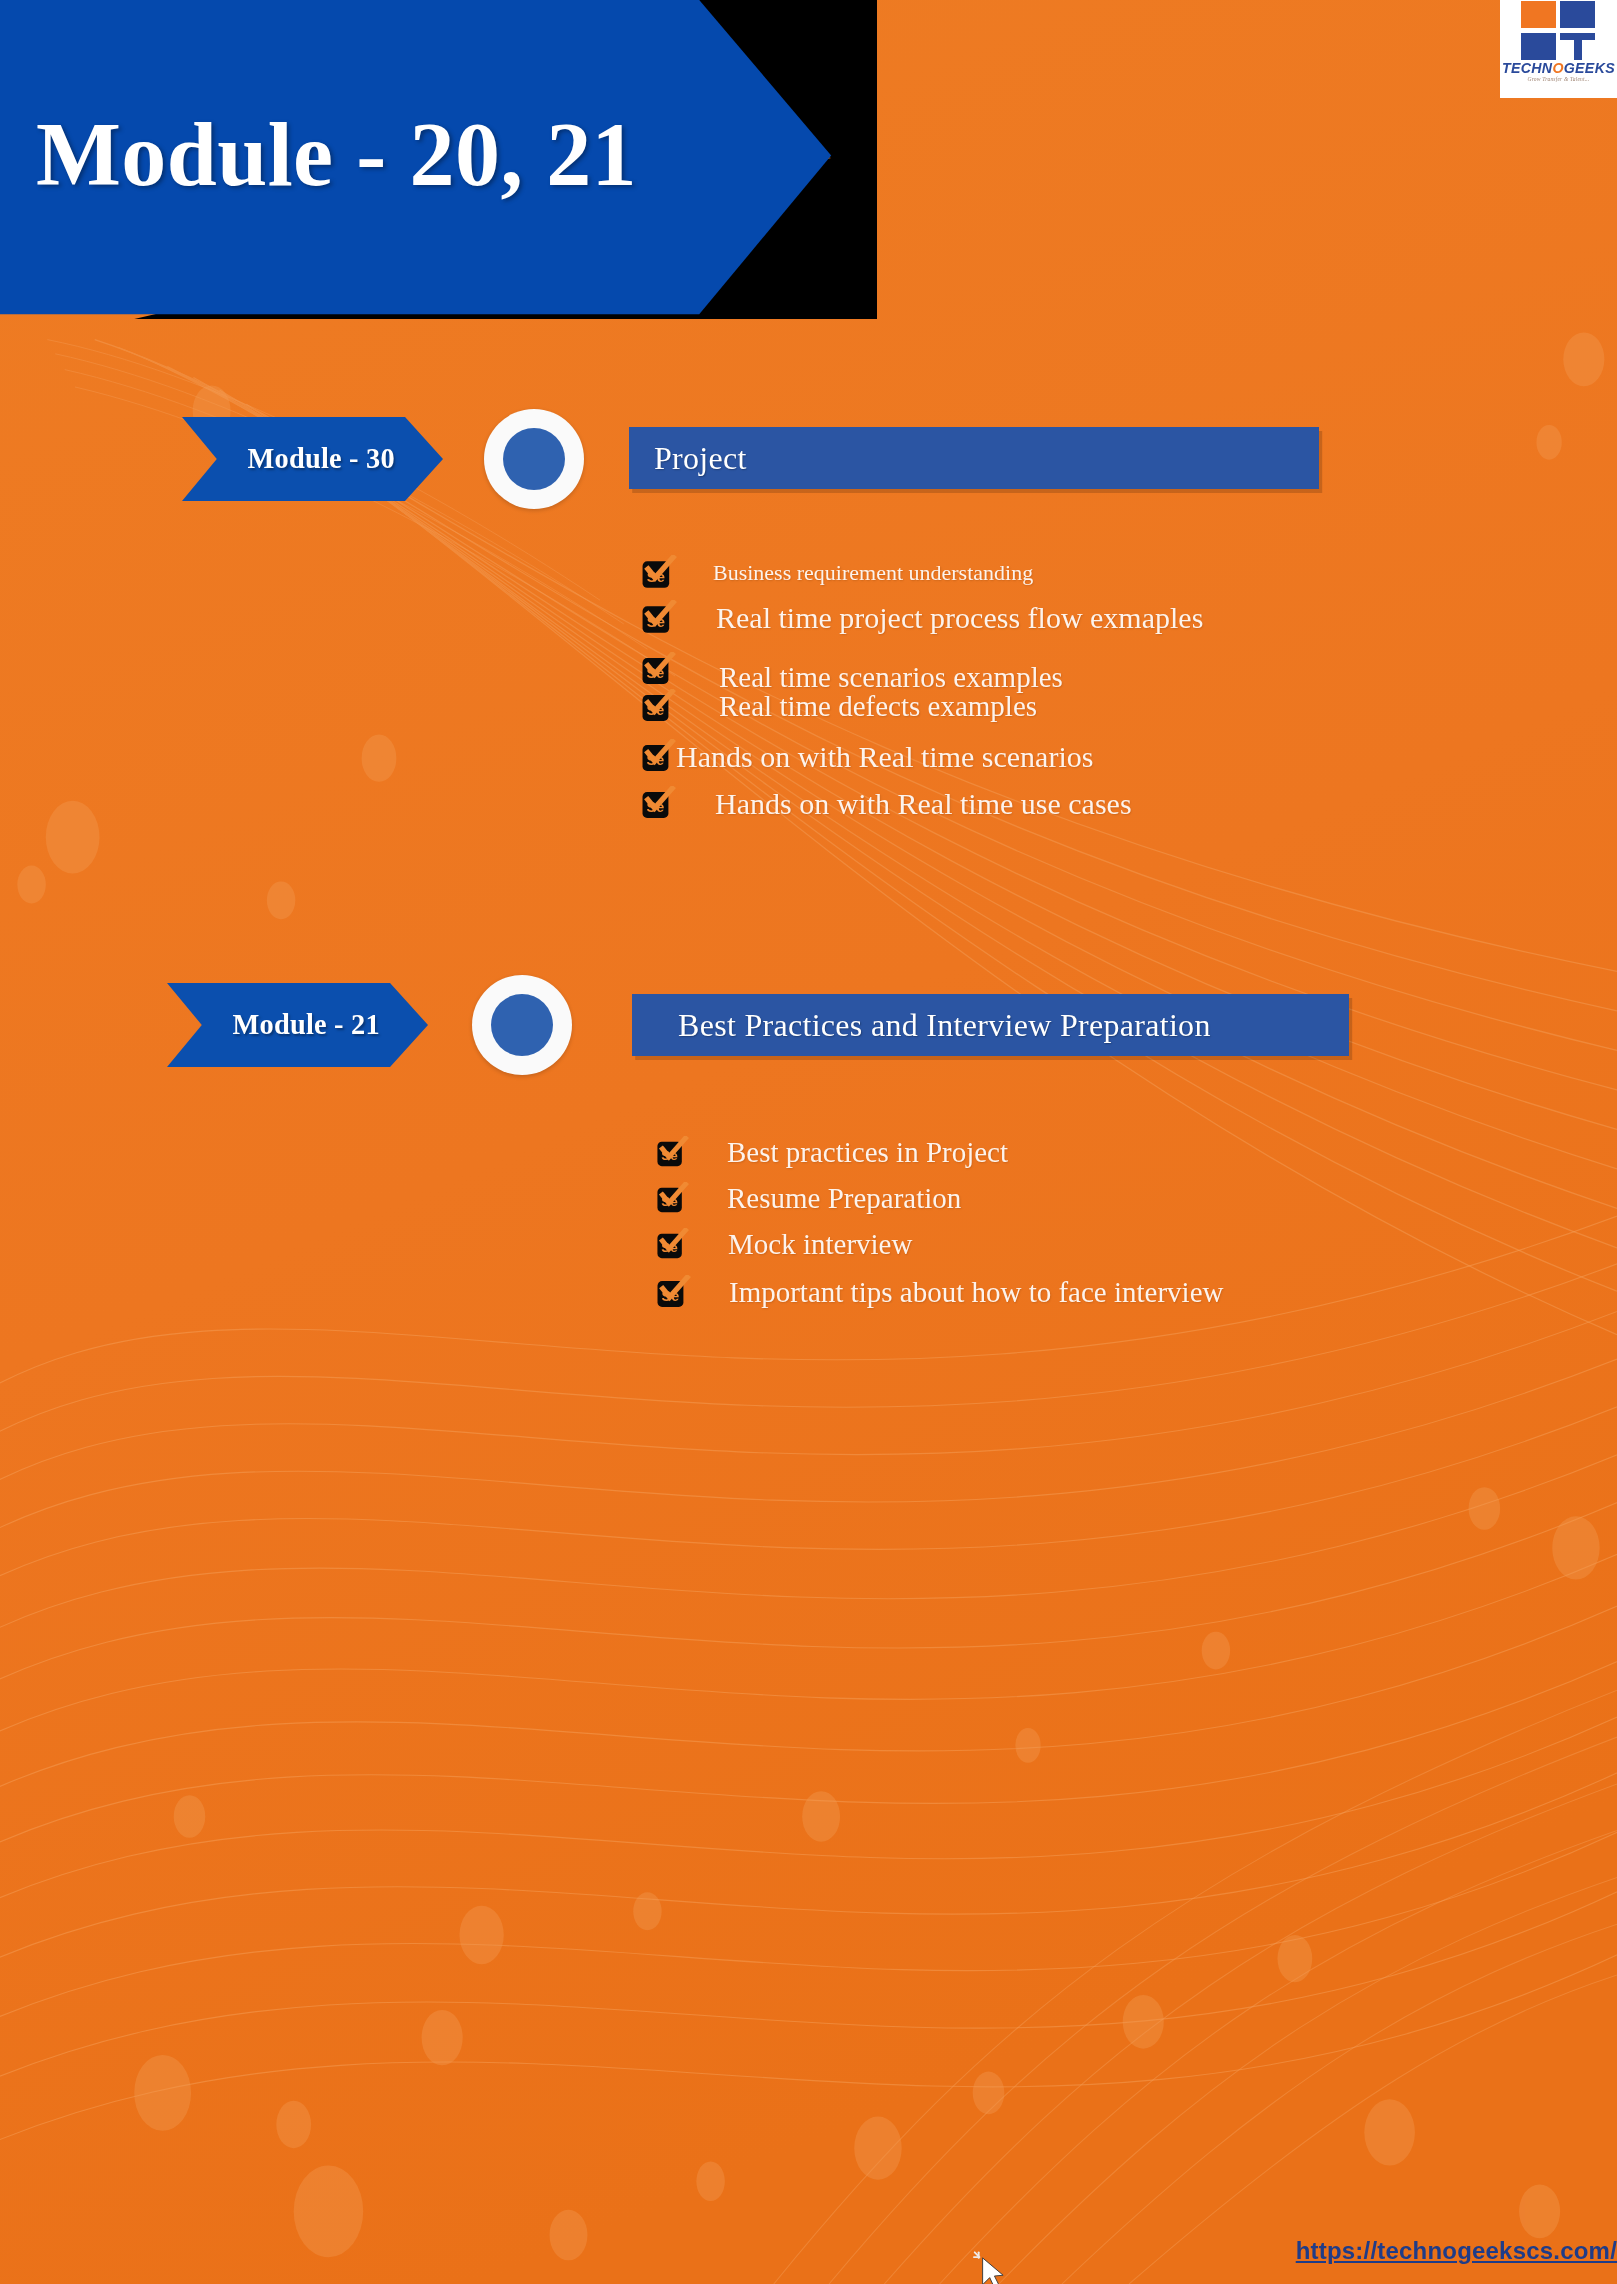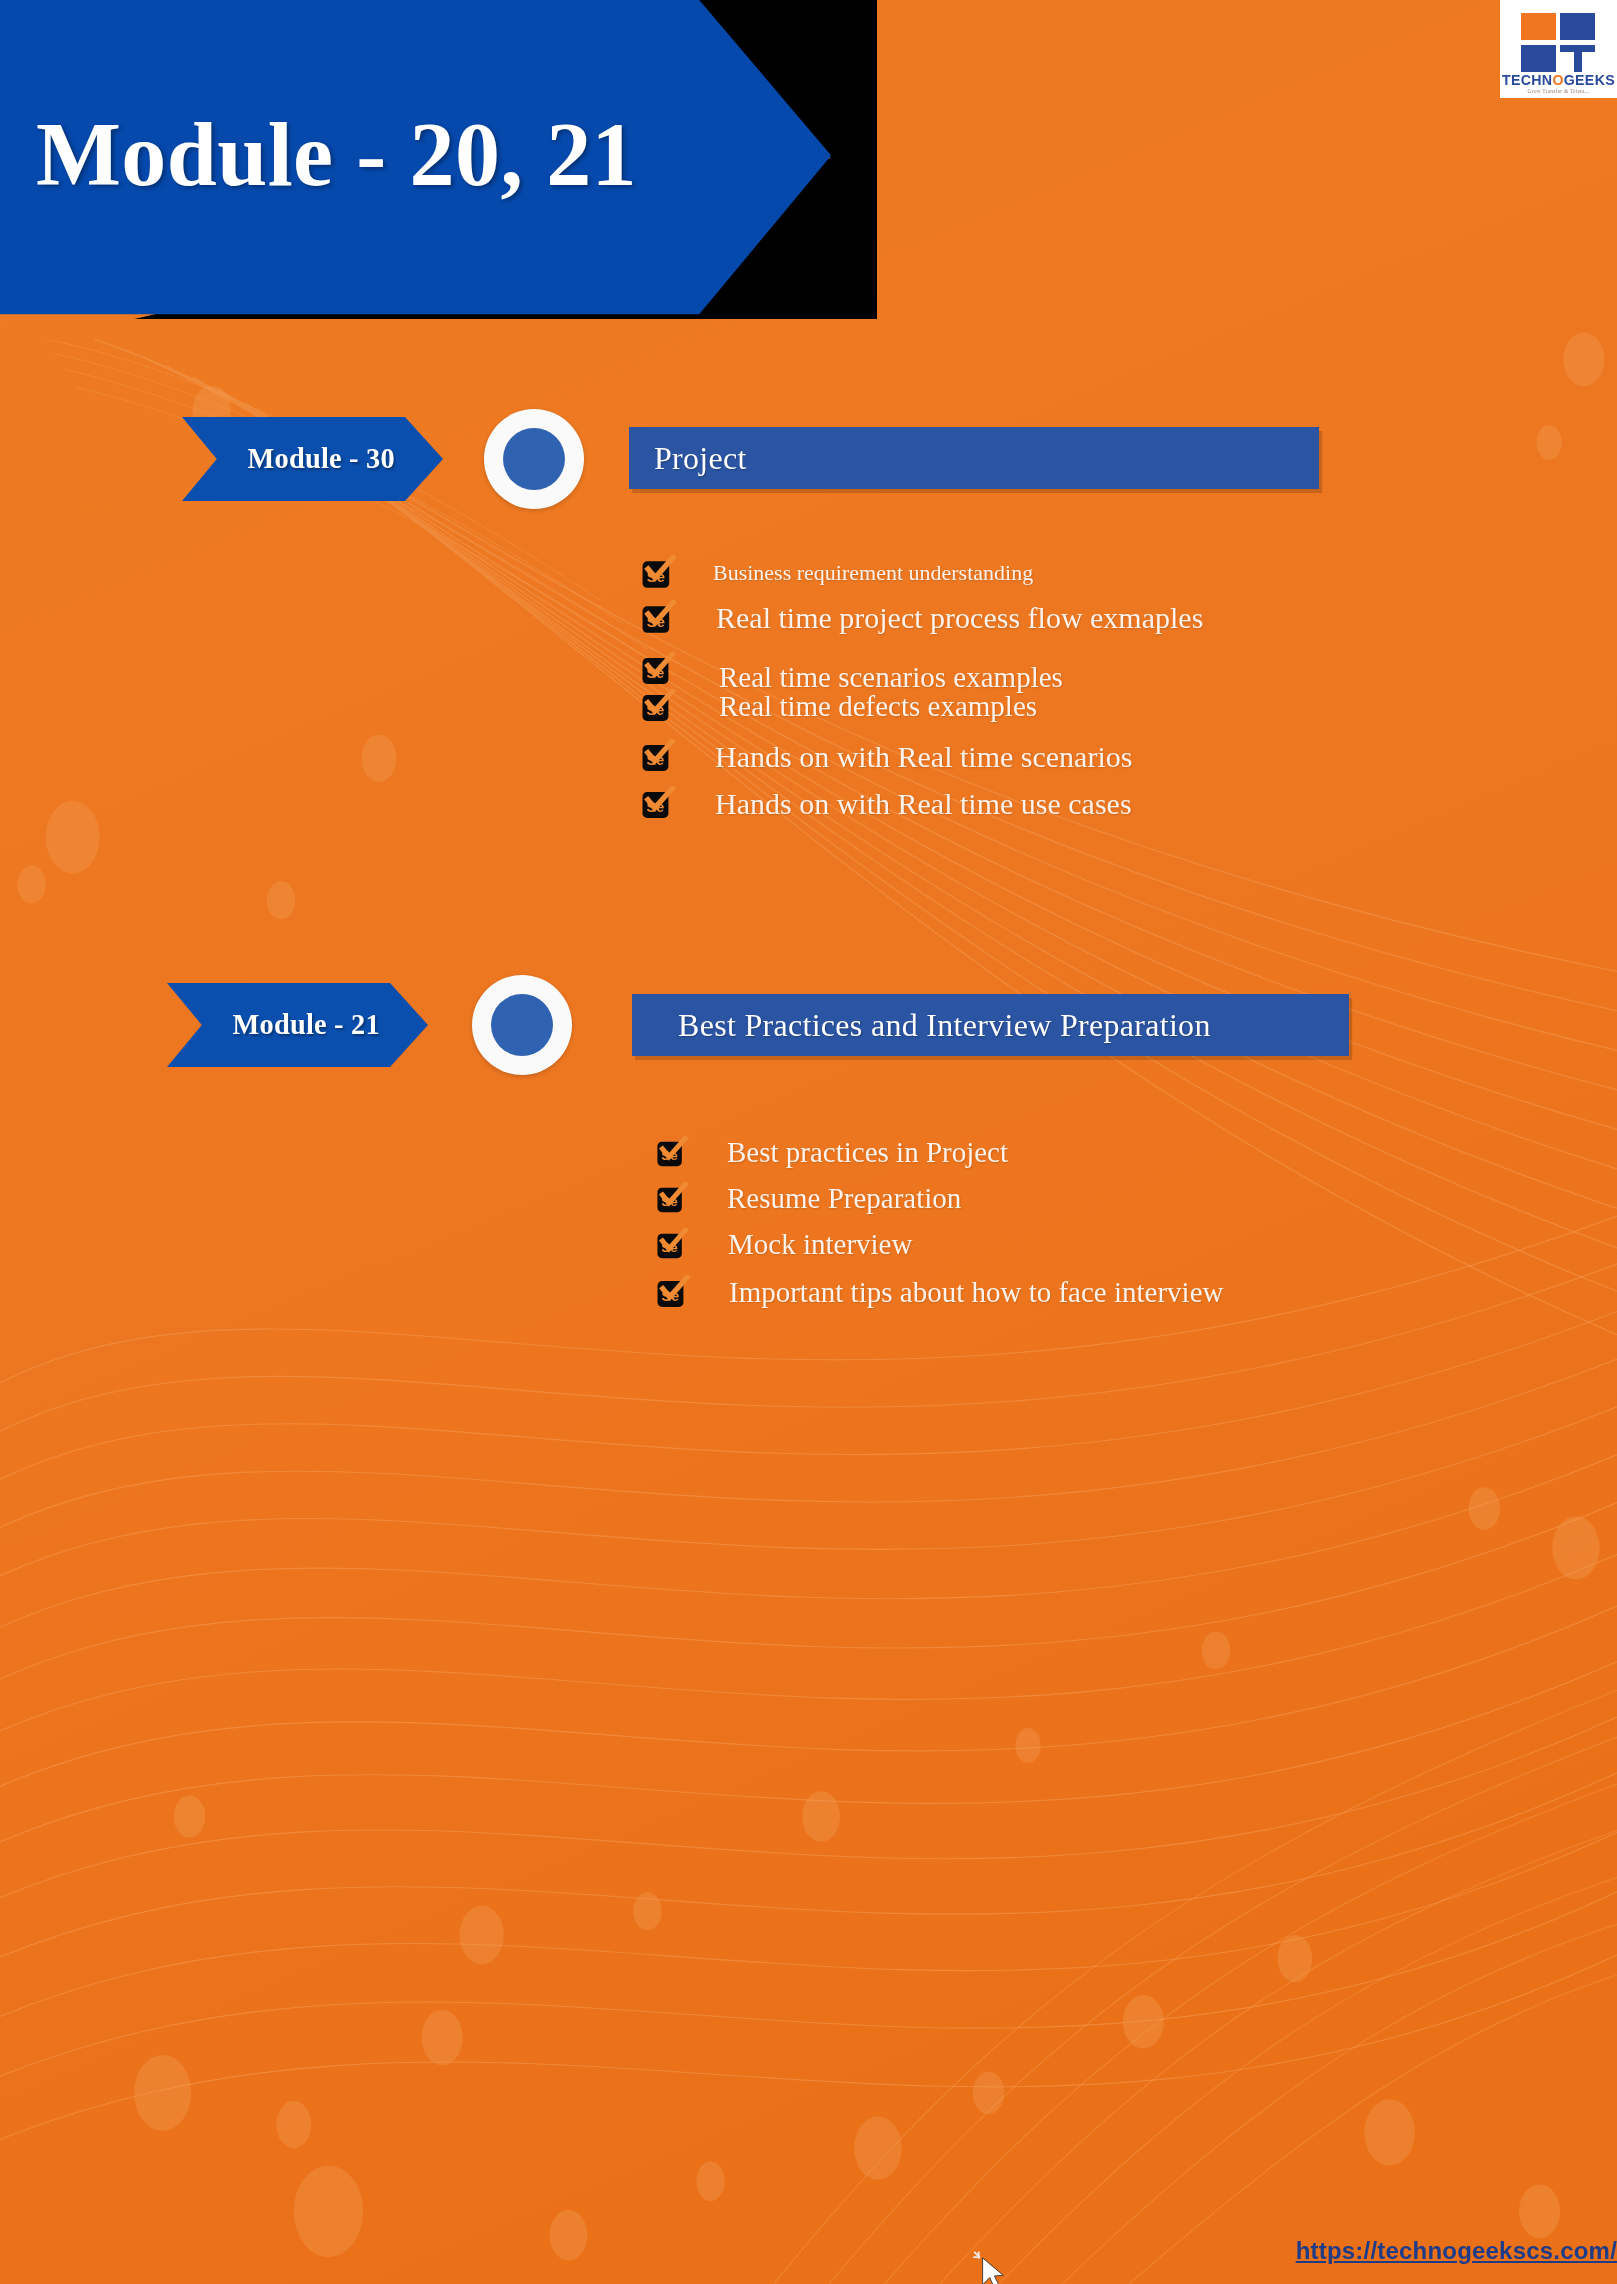--- a/index.html
+++ b/index.html
@@ -29,21 +29,22 @@
     letter-spacing:0.4px;
     text-shadow:2.4px 2.4px 4px rgba(0,0,0,.35);
     white-space:nowrap;
   }
 
   
   #brand-logo {
     position:absolute; right:0px; top:0px; width:117px; height:98px; z-index:6;
     background:#FFFFFF;
     display:flex; flex-direction:column; align-items:center; justify-content:flex-start;
-    padding-top:13px;
+    padding-top:1px;
+    font-style:italic;
   }
   .logo-grid { width:76px; height:58px; position:relative; }
   .logo-sq { position:absolute; }
   .lg-tl { left:0;    top:0;  width:35px; height:27px; background:#F07622; }
   .lg-tr { left:39px; top:0;  width:35px; height:27px; background:#2A4A9B; }
   .lg-bl { left:0;    top:32px; width:35px; height:27px; background:#2A4A9B; }
   .lg-tbar { left:39px; top:32px; width:35px; height:7.1px; background:#2A4A9B; }
   .lg-tstem { left:53px; top:32px; width:8.7px; height:27px; background:#2A4A9B; }
   #logo-wordmark {
     font-family:"Liberation Sans", sans-serif;
@@ -309,21 +310,21 @@
   </div>
 
   <div class="bullet-item" style="left:641px; top:186px;">
     <span class="se-icon">
       <svg width="35" height="35" viewBox="0 0 46 46">
         <rect x="2" y="8" width="34" height="34" rx="6" fill="#0A0A0A"></rect>
         <text x="19" y="34" font-family="Liberation Sans, sans-serif" font-size="19" font-weight="bold" fill="#F08A33" text-anchor="middle">Se</text>
         <path d="M9 18 L18 29 L41 3" stroke="#F08A33" stroke-width="7" fill="none" stroke-linecap="square" stroke-linejoin="miter"></path>
       </svg>
     </span>
-    <span class="bullet-text" style="font-size:30px; margin-left:39px;">Hands on with Real time scenarios</span>
+    <span class="bullet-text" style="font-size:30px; ">Hands on with Real time scenarios</span>
   </div>
 
   <div class="bullet-item" style="left:641px; top:233px;">
     <span class="se-icon">
       <svg width="35" height="35" viewBox="0 0 46 46">
         <rect x="2" y="8" width="34" height="34" rx="6" fill="#0A0A0A"></rect>
         <text x="19" y="34" font-family="Liberation Sans, sans-serif" font-size="19" font-weight="bold" fill="#F08A33" text-anchor="middle">Se</text>
         <path d="M9 18 L18 29 L41 3" stroke="#F08A33" stroke-width="7" fill="none" stroke-linecap="square" stroke-linejoin="miter"></path>
       </svg>
     </span>

